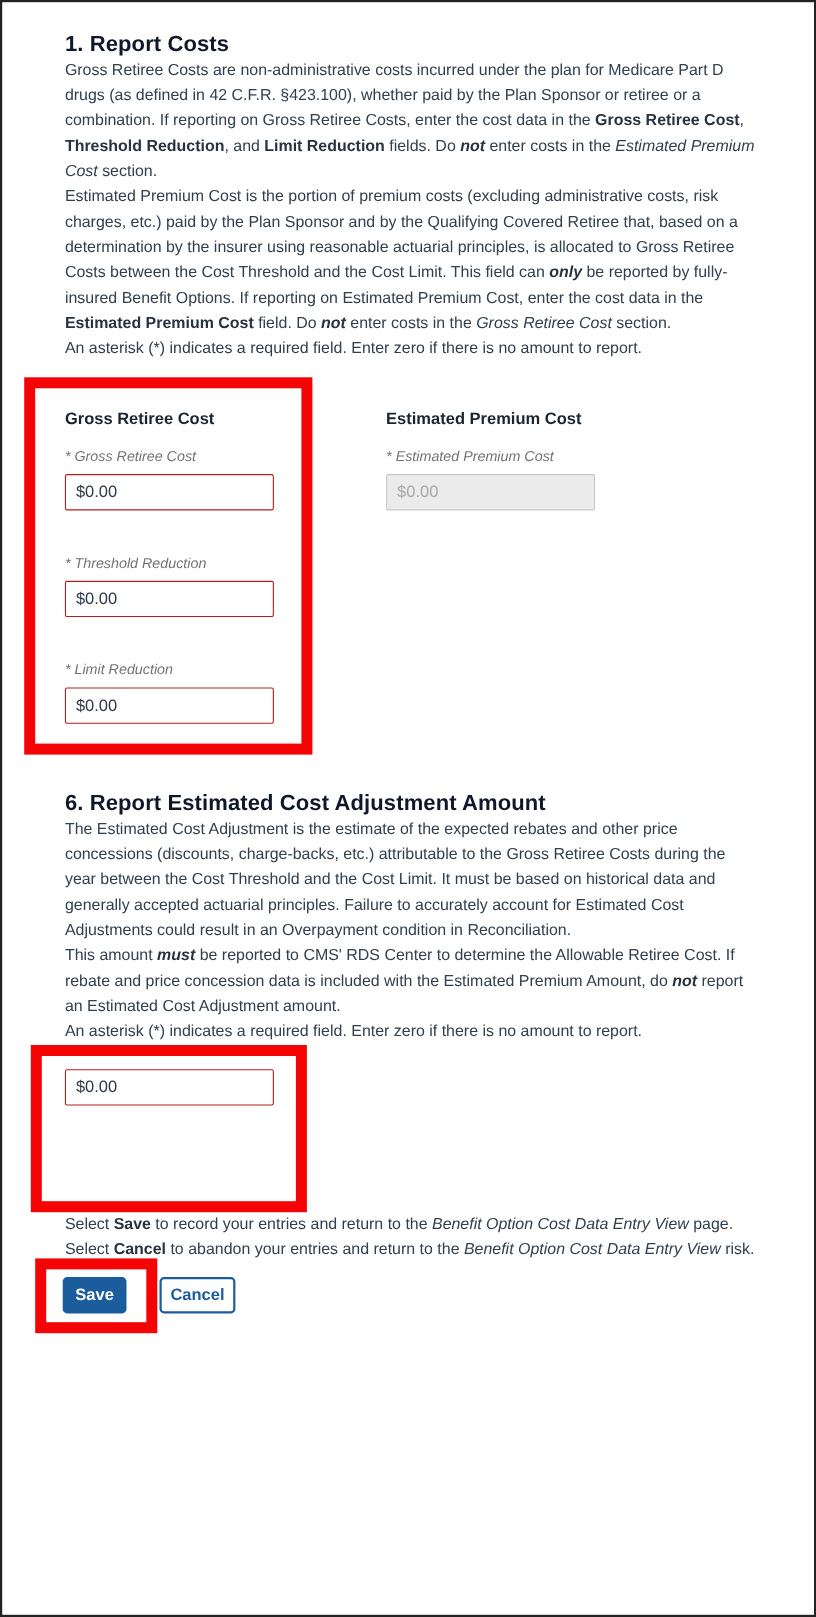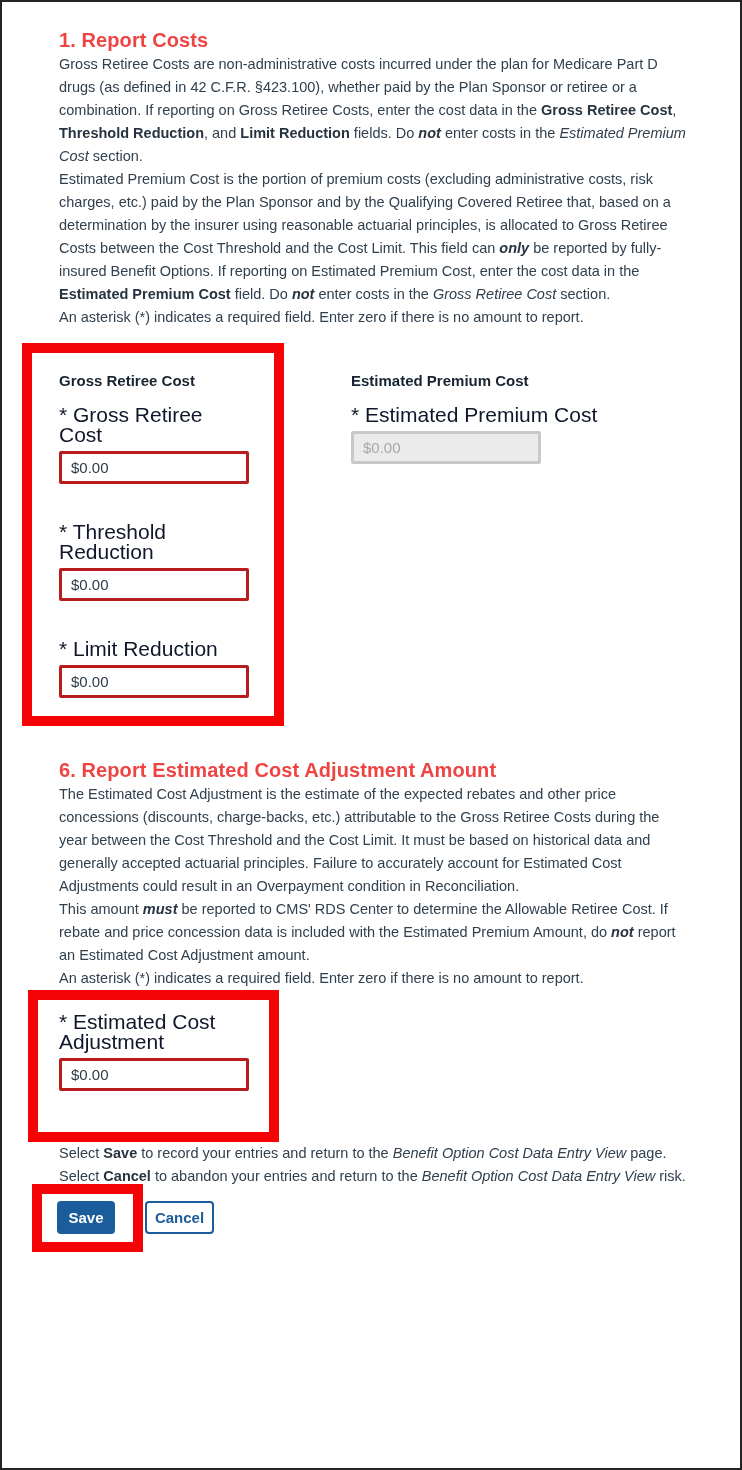--- a/index.html
+++ b/index.html
@@ -10,21 +10,21 @@
     width: 742px; height: 1470px;
     border: 2px solid #232323;
     background: #ffffff;
     overflow: hidden;
   }
   .content { padding: 25px 52px 0 57px; }
 
   .section-heading {
     margin: 0;
     font-size: 20px; font-weight: 700; line-height: 26px;
-    color: #ef4444; letter-spacing: 0.1px;
+    color: #0f172a; letter-spacing: 0.1px;
   }
   .mt31 { margin-top: 31px; }
 
   p.body {
     margin: 0; max-width: 636px;
     font-size: 14.5px; line-height: 23px;
     color: #31404e;
   }
   .mt27 { margin-top: 27px; }
   .mt16 { margin-top: 16px; }
@@ -47,25 +47,25 @@
 
   .group-heading {
     margin: 0 0 14px;
     font-size: 15px; font-weight: 700; line-height: 20px;
     color: #18242f;
   }
   .field { margin: 0; }
   .field + .field { margin-top: 38px; }
   .field-label {
     display: block; margin: 0 0 6px;
-    font-size: 21px; line-height: 20px; color: #0f172a;
+    font-size: 13px; line-height: 20px; color: #737373; font-style: italic;
   }
   .text-input {
     display: block; width: 190px; height: 33px;
-    border: 3px solid #b91c1c; border-radius: 2px;
+    border: 1px solid #b91c1c; border-radius: 2px;
     padding: 0 9px;
     font-family: "Liberation Sans", sans-serif;
     font-size: 15px; color: #2e3c49; background: #ffffff;
   }
   .text-input:disabled,
   .text-input.disabled {
     background: #ebebeb; border-color: #c8c8c8; color: #a8a8a8;
   }
 
   .right-col { padding-top: 28px; }
@@ -124,21 +124,20 @@
     </div>
 
     <h1 class="section-heading mt31">6. Report Estimated Cost Adjustment Amount</h1>
 
     <p class="body mt27">The Estimated Cost Adjustment is the estimate of the expected rebates and other price concessions (discounts, charge-backs, etc.) attributable to the Gross Retiree Costs during the year between the Cost Threshold and the Cost Limit. It must be based on historical data and generally accepted actuarial principles. Failure to accurately account for Estimated Cost Adjustments could result in an Overpayment condition in Reconciliation.</p>
     <p class="body mt12"><span>This amount </span><span class="seg-b seg-i">must</span><span> be reported to CMS' RDS Center to determine the Allowable Retiree Cost. If rebate and price concession data is included with the Estimated Premium Amount, do </span><span class="seg-b seg-i">not</span><span> report an Estimated Cost Adjustment amount.</span></p>
     <p class="body mt16">An asterisk (*) indicates a required field. Enter zero if there is no amount to report.</p>
 
     <div class="hl-box box-adjust">
       <div class="field">
-        <label class="field-label">* Estimated Cost Adjustment</label>
         <input class="text-input" type="text" value="$0.00" style="">
       </div>
     </div>
 
     <p class="body mt20"><span>Select </span><span class="seg-b">Save</span><span> to record your entries and return to the </span><span class="seg-i">Benefit Option Cost Data Entry View</span><span> page. Select </span><span class="seg-b">Cancel</span><span> to abandon your entries and return to the </span><span class="seg-i">Benefit Option Cost Data Entry View</span><span> risk.</span></p>
 
     <div class="button-row">
       <div class="hl-box box-save">
         <button class="btn btn-save">Save</button>
       </div>

